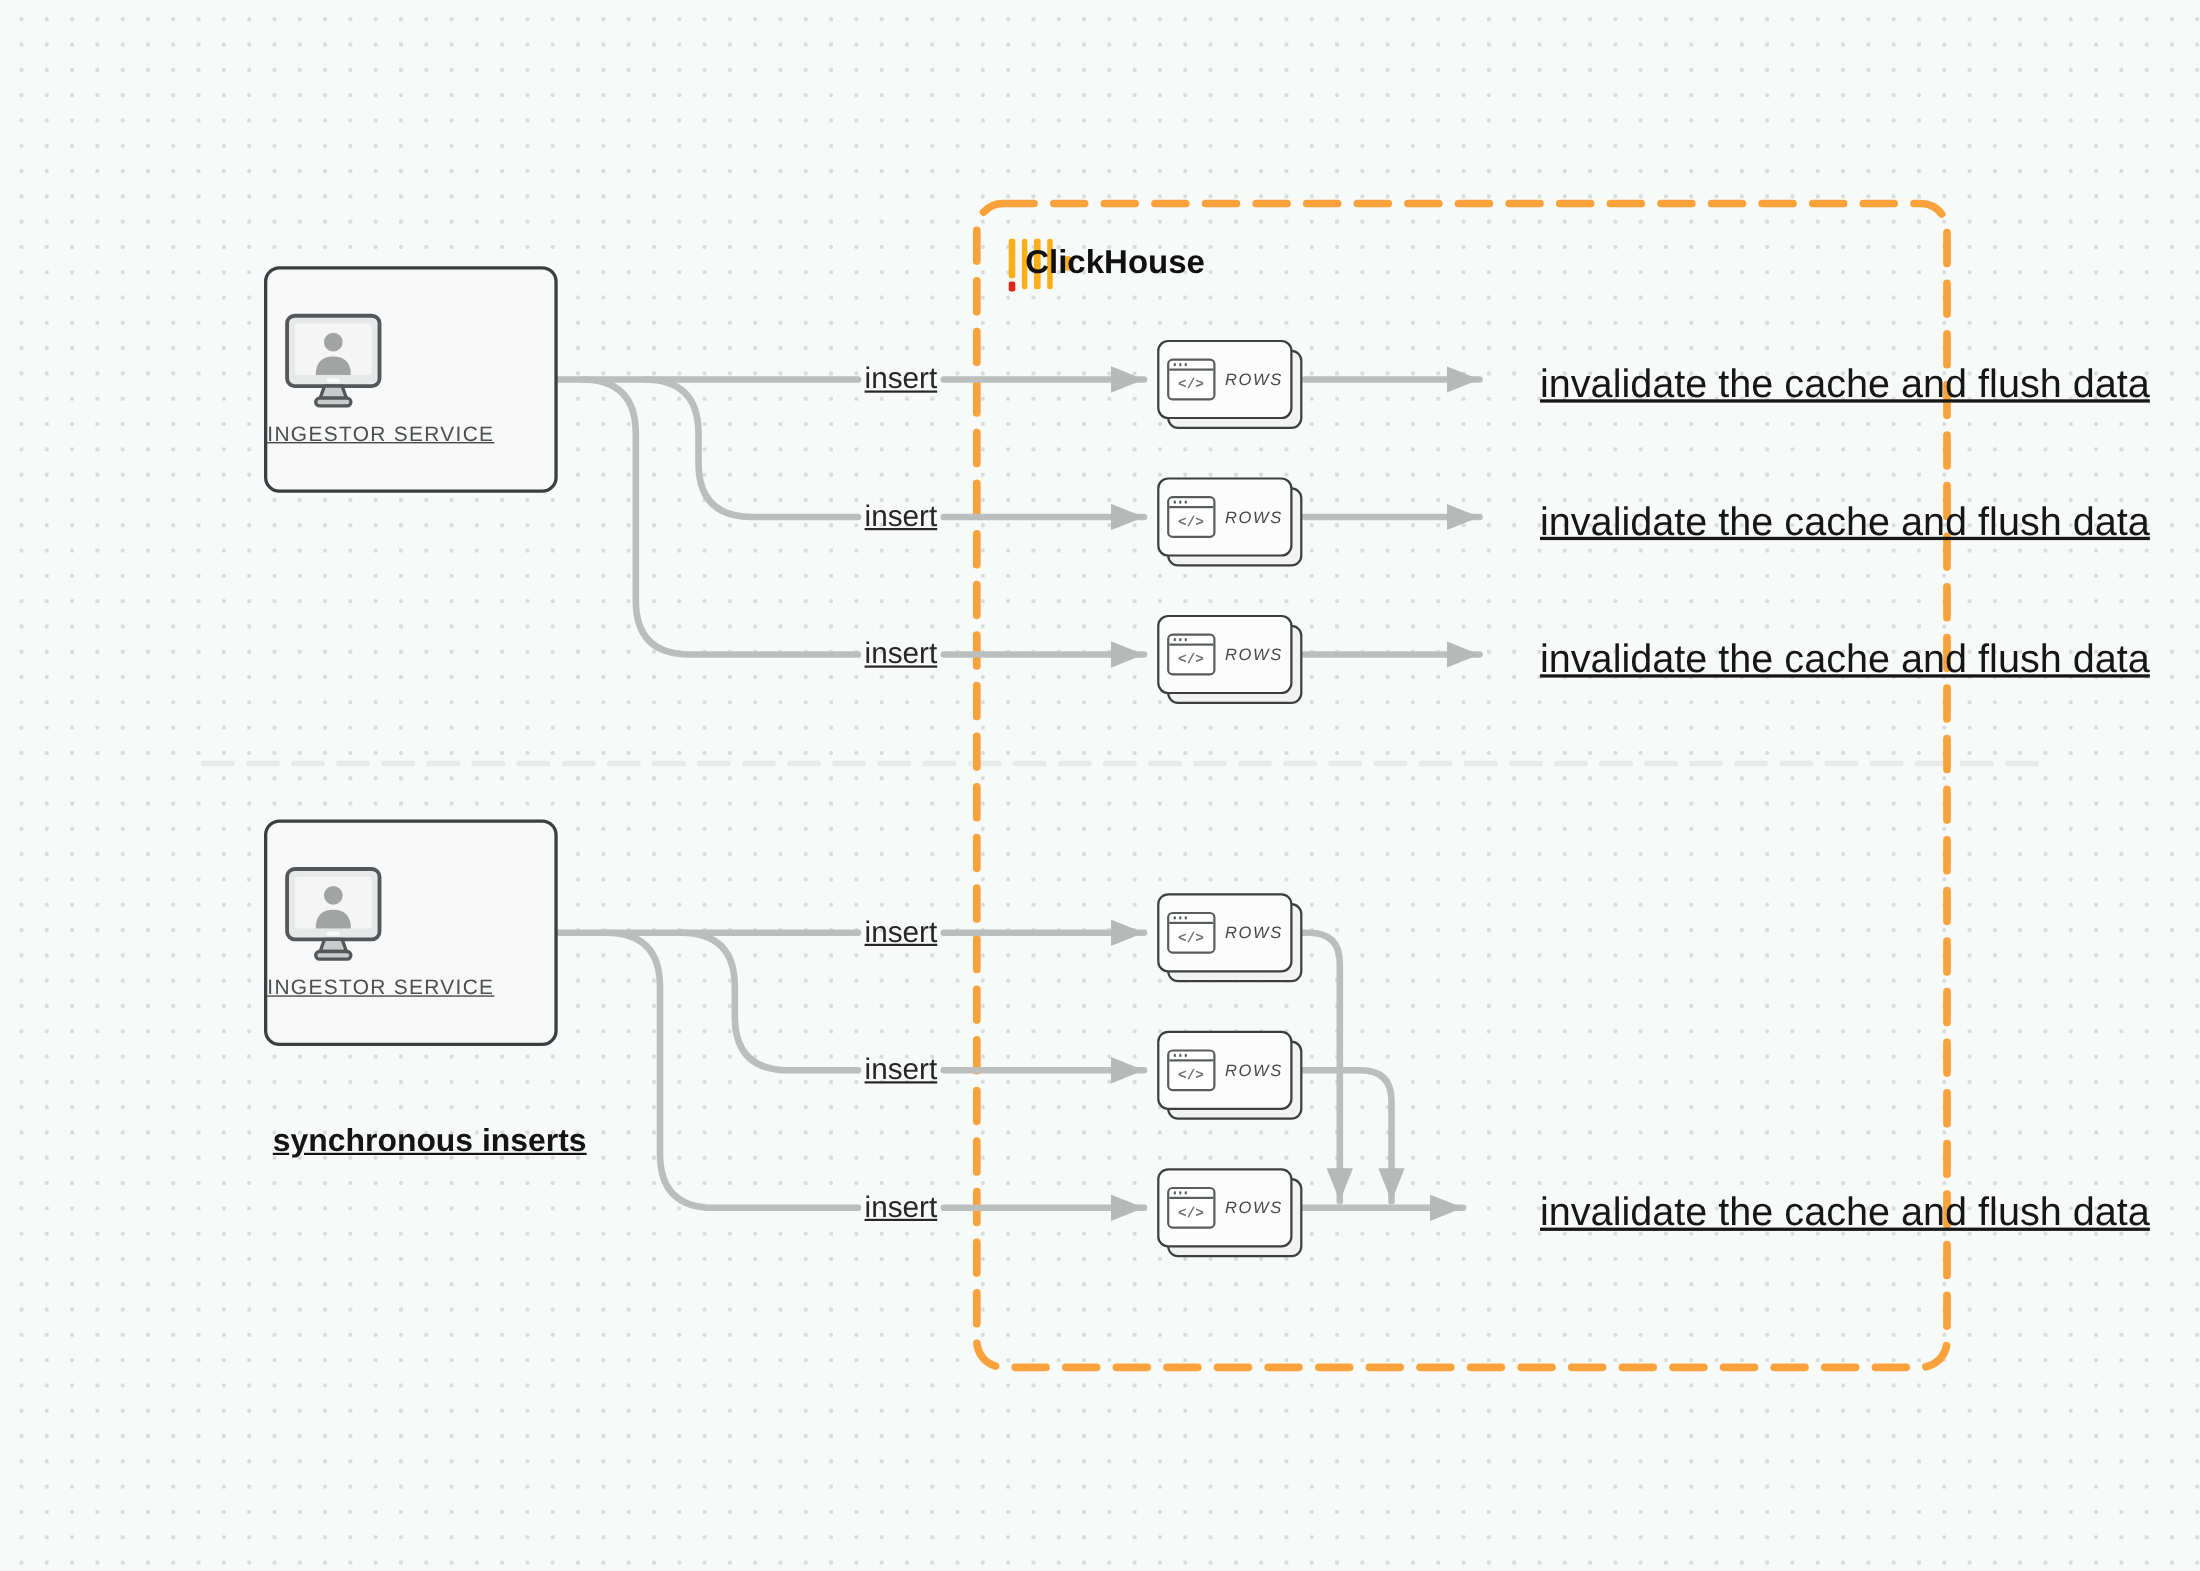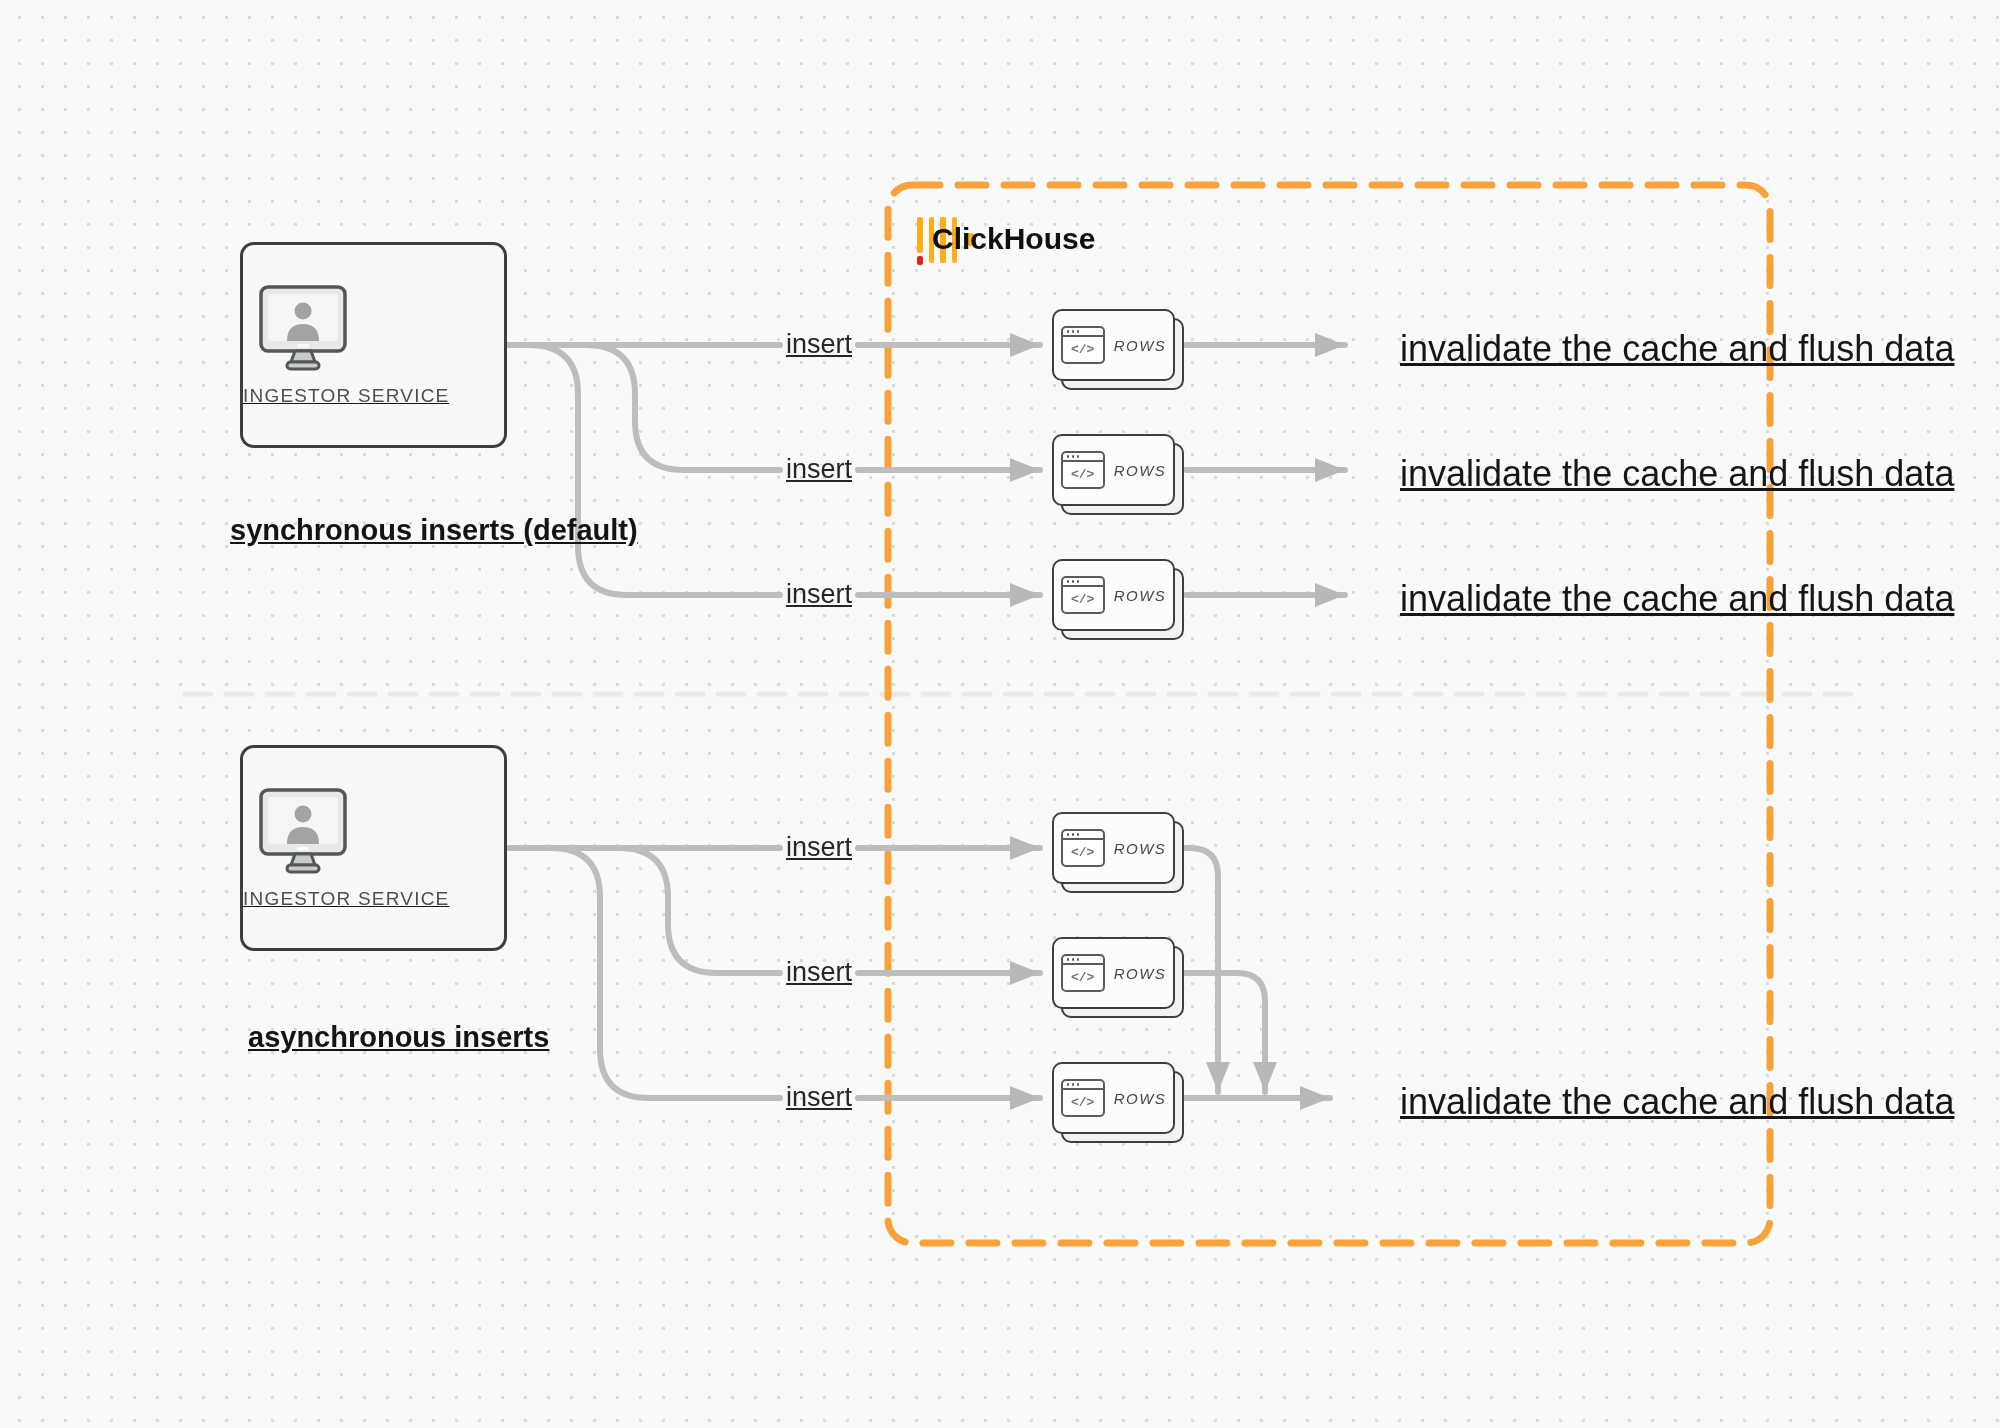--- a/index.html
+++ b/index.html
@@ -137,22 +137,21 @@
       <rect x="25" y="11" width="70" height="47" rx="3" fill="#f4f5f4"></rect>
       <circle cx="60" cy="28" r="8.5" fill="#a2a4a4"></circle>
       <path d="M44 58 C44 46 50 41 60 41 C70 41 76 46 76 58 Z" fill="#a2a4a4"></path>
       <rect x="54" y="61" width="12" height="3.5" rx="1.7" fill="#fbfbfb"></rect>
       <path d="M52 68 L68 68 L72 79 L48 79 Z" fill="#c9cbcb" stroke="#53575a" stroke-width="3" stroke-linejoin="round"></path>
       <rect x="44" y="79" width="32" height="7" rx="3.5" fill="#c9cbcb" stroke="#53575a" stroke-width="3"></rect>
     </svg>
     <span class="ingestor-label">INGESTOR SERVICE</span>
   </div>
 
-  <span class="abs caption" style="left:230px;top:514px;">synchronous inserts (default)</span>
-  <span class="abs caption" style="left:248px;top:1021px;">asynchronous inserts</span>
+  <span class="abs caption" style="left:248px;top:1021px;">synchronous inserts</span>
 
   <span class="abs insert-label" style="top:329px;">insert</span>
   <span class="abs insert-label" style="top:454px;">insert</span>
   <span class="abs insert-label" style="top:579px;">insert</span>
 
   <span class="abs insert-label" style="top:832px;">insert</span>
   <span class="abs insert-label" style="top:957px;">insert</span>
   <span class="abs insert-label" style="top:1082px;">insert</span>
 
   <div class="abs rows-card" style="top:309px;">

